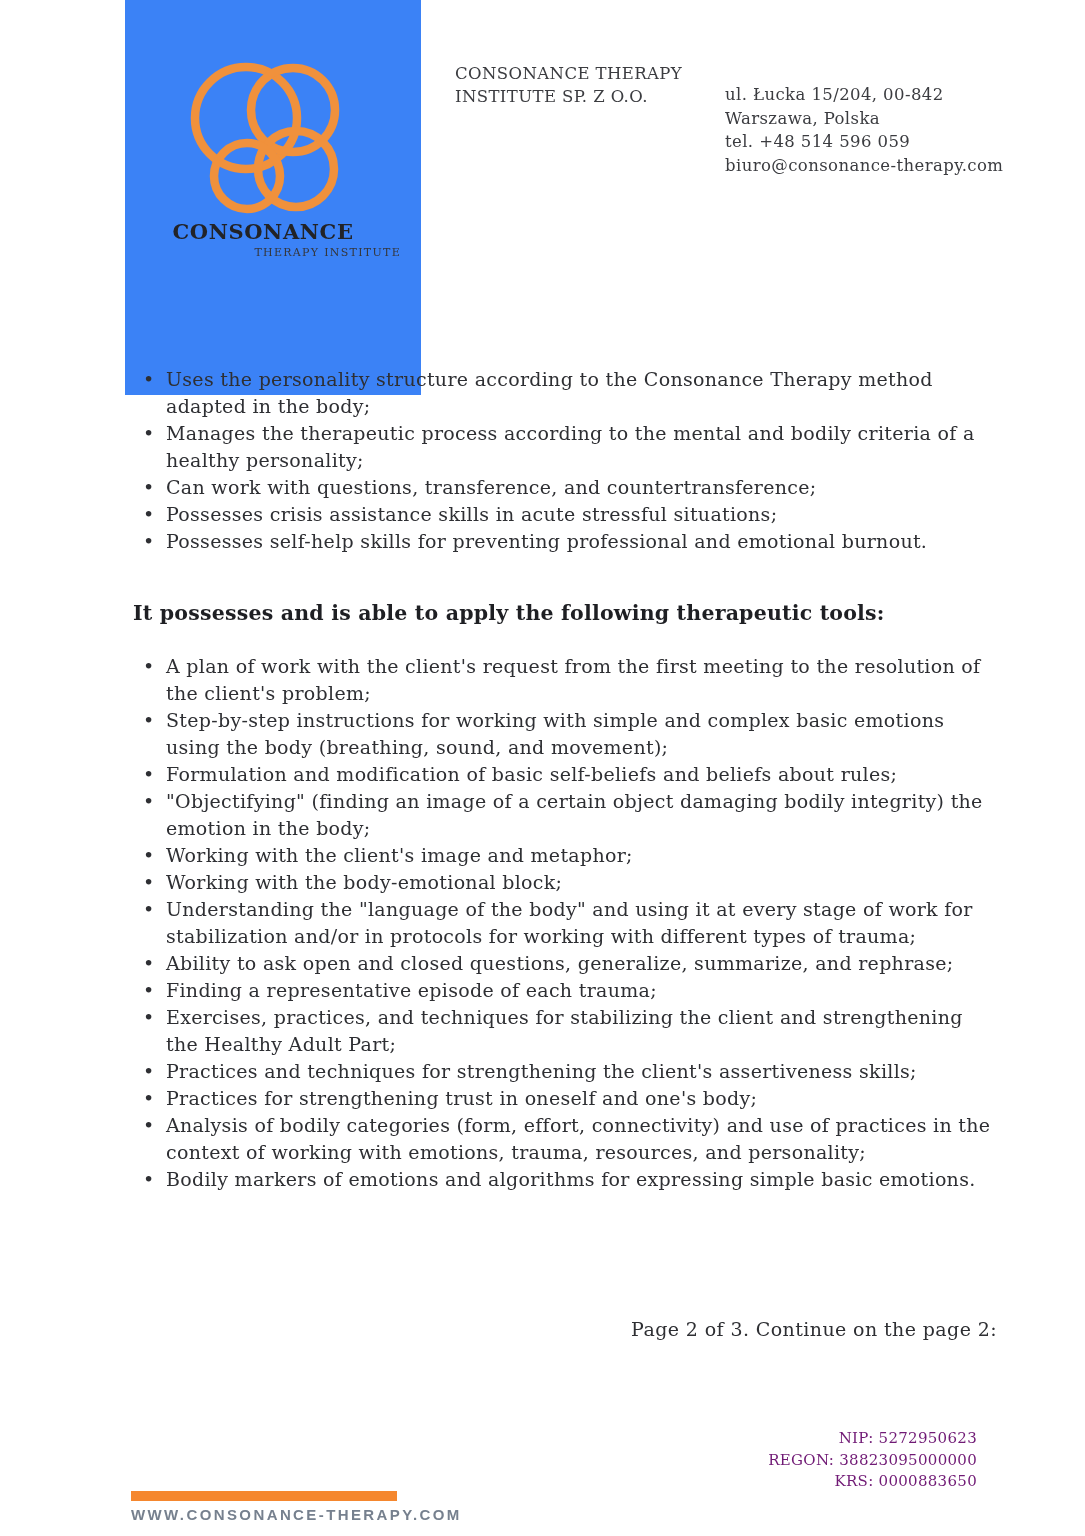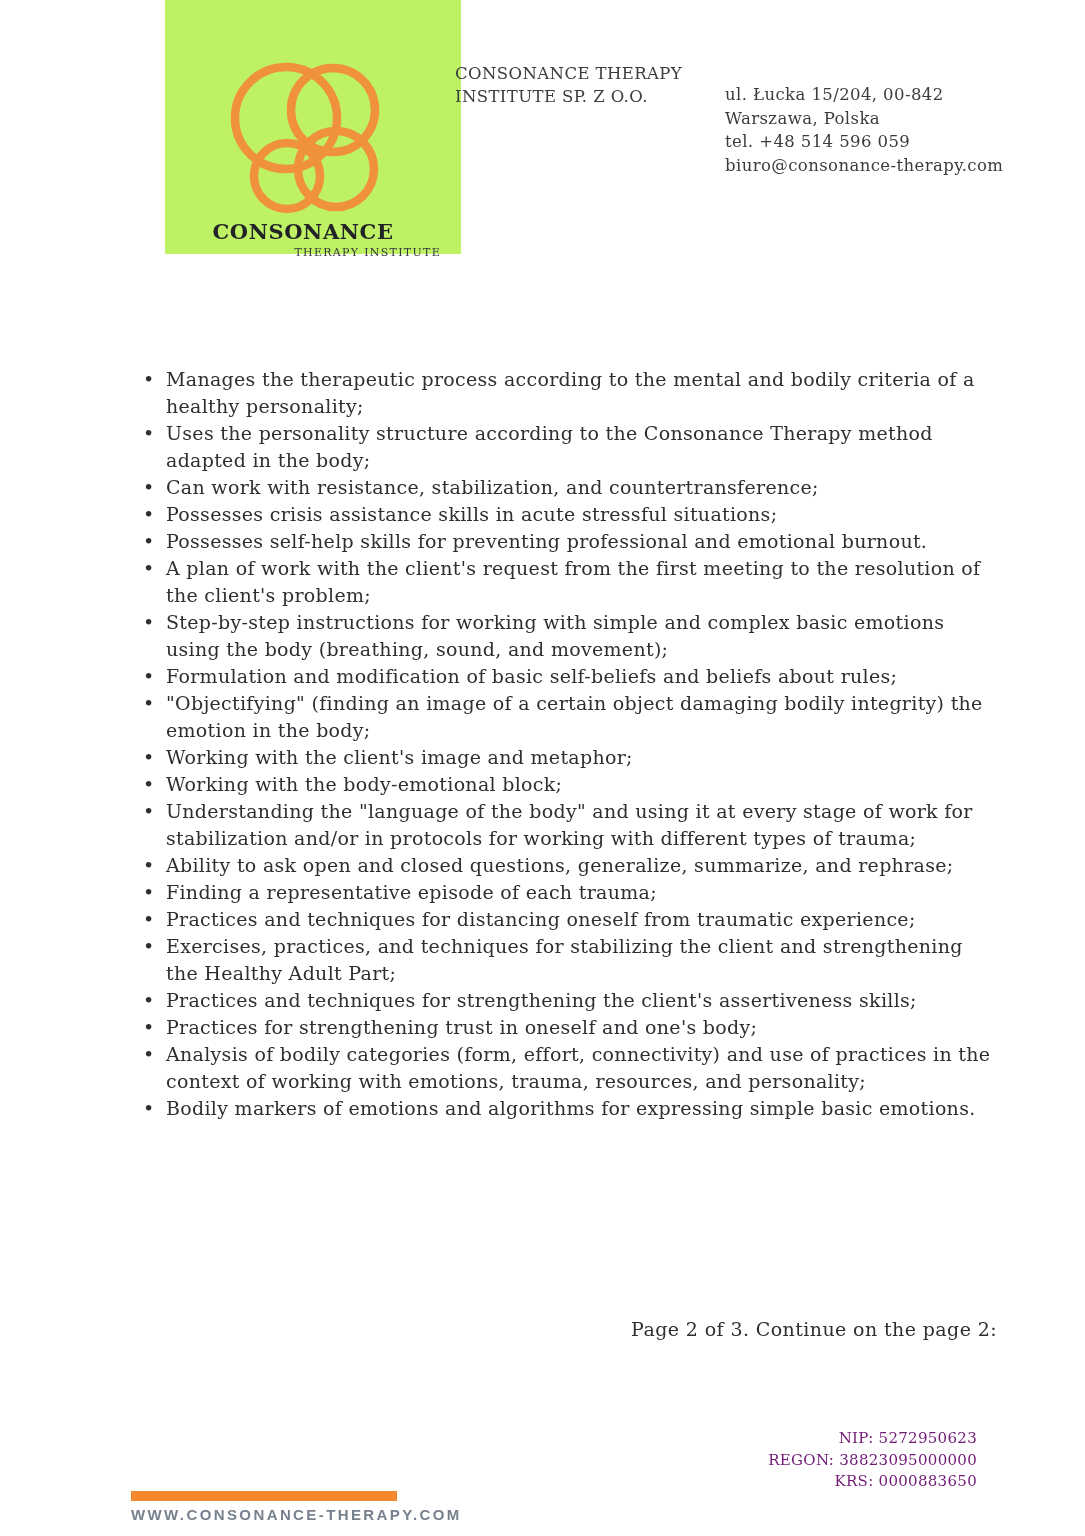--- a/index.html
+++ b/index.html
@@ -8,23 +8,22 @@
     width:1085px; height:1536px;
     position:relative;
     font-family:"DejaVu Serif", serif;
     overflow:hidden;
     color:#2E2F33;
   }
 
   
   .brand-box {
     position:absolute; left:125px; top:0;
-    width:296px; height:254px;
-    background:#bef264;
-    margin-left:40px;
+    width:296px; height:395px;
+    background:#3b82f6;
   }
   .logo-svg { position:absolute; left:0; top:0; display:block; }
   .logo-title {
     position:absolute; left:0; top:219px; width:276px;
     text-align:center; font-weight:bold; font-size:21px;
     letter-spacing:0.6px; color:#222327;
   }
   .logo-subtitle {
     position:absolute; left:0; top:246px; width:276px;
     text-align:right; font-size:11px;
@@ -104,39 +103,39 @@
 </div>
 <div class="address-block">
   <div>ul. Łucka 15/204, 00-842</div>
   <div>Warszawa, Polska</div>
   <div>tel. +48 514 596 059</div>
   <div>biuro@consonance-therapy.com</div>
 </div>
 
 <div class="content">
   <ul>
+    <li>Uses the personality structure according to the Consonance Therapy method adapted in the body;</li>
     <li>Manages the therapeutic process according to the mental and bodily criteria of a healthy personality;</li>
-    <li>Uses the personality structure according to the Consonance Therapy method adapted in the body;</li>
-    <li>Can work with resistance, stabilization, and countertransference;</li>
+    <li>Can work with questions, transference, and countertransference;</li>
     <li>Possesses crisis assistance skills in acute stressful situations;</li>
     <li>Possesses self-help skills for preventing professional and emotional burnout.</li>
   </ul>
 
+  <div class="tools-heading">It possesses and is able to apply the following therapeutic tools:</div>
 
   <ul>
     <li>A plan of work with the client's request from the first meeting to the resolution of the client's problem;</li>
     <li>Step-by-step instructions for working with simple and complex basic emotions using the body (breathing, sound, and movement);</li>
     <li>Formulation and modification of basic self-beliefs and beliefs about rules;</li>
     <li>"Objectifying" (finding an image of a certain object damaging bodily integrity) the emotion in the body;</li>
     <li>Working with the client's image and metaphor;</li>
     <li>Working with the body-emotional block;</li>
     <li>Understanding the "language of the body" and using it at every stage of work for stabilization and/or in protocols for working with different types of trauma;</li>
     <li>Ability to ask open and closed questions, generalize, summarize, and rephrase;</li>
     <li>Finding a representative episode of each trauma;</li>
-    <li>Practices and techniques for distancing oneself from traumatic experience;</li>
     <li>Exercises, practices, and techniques for stabilizing the client and strengthening the Healthy Adult Part;</li>
     <li>Practices and techniques for strengthening the client's assertiveness skills;</li>
     <li>Practices for strengthening trust in oneself and one's body;</li>
     <li>Analysis of bodily categories (form, effort, connectivity) and use of practices in the context of working with emotions, trauma, resources, and personality;</li>
     <li>Bodily markers of emotions and algorithms for expressing simple basic emotions.</li>
   </ul>
 </div>
 
 <div class="page-note">Page 2 of 3. Continue on the page 2:</div>
 

